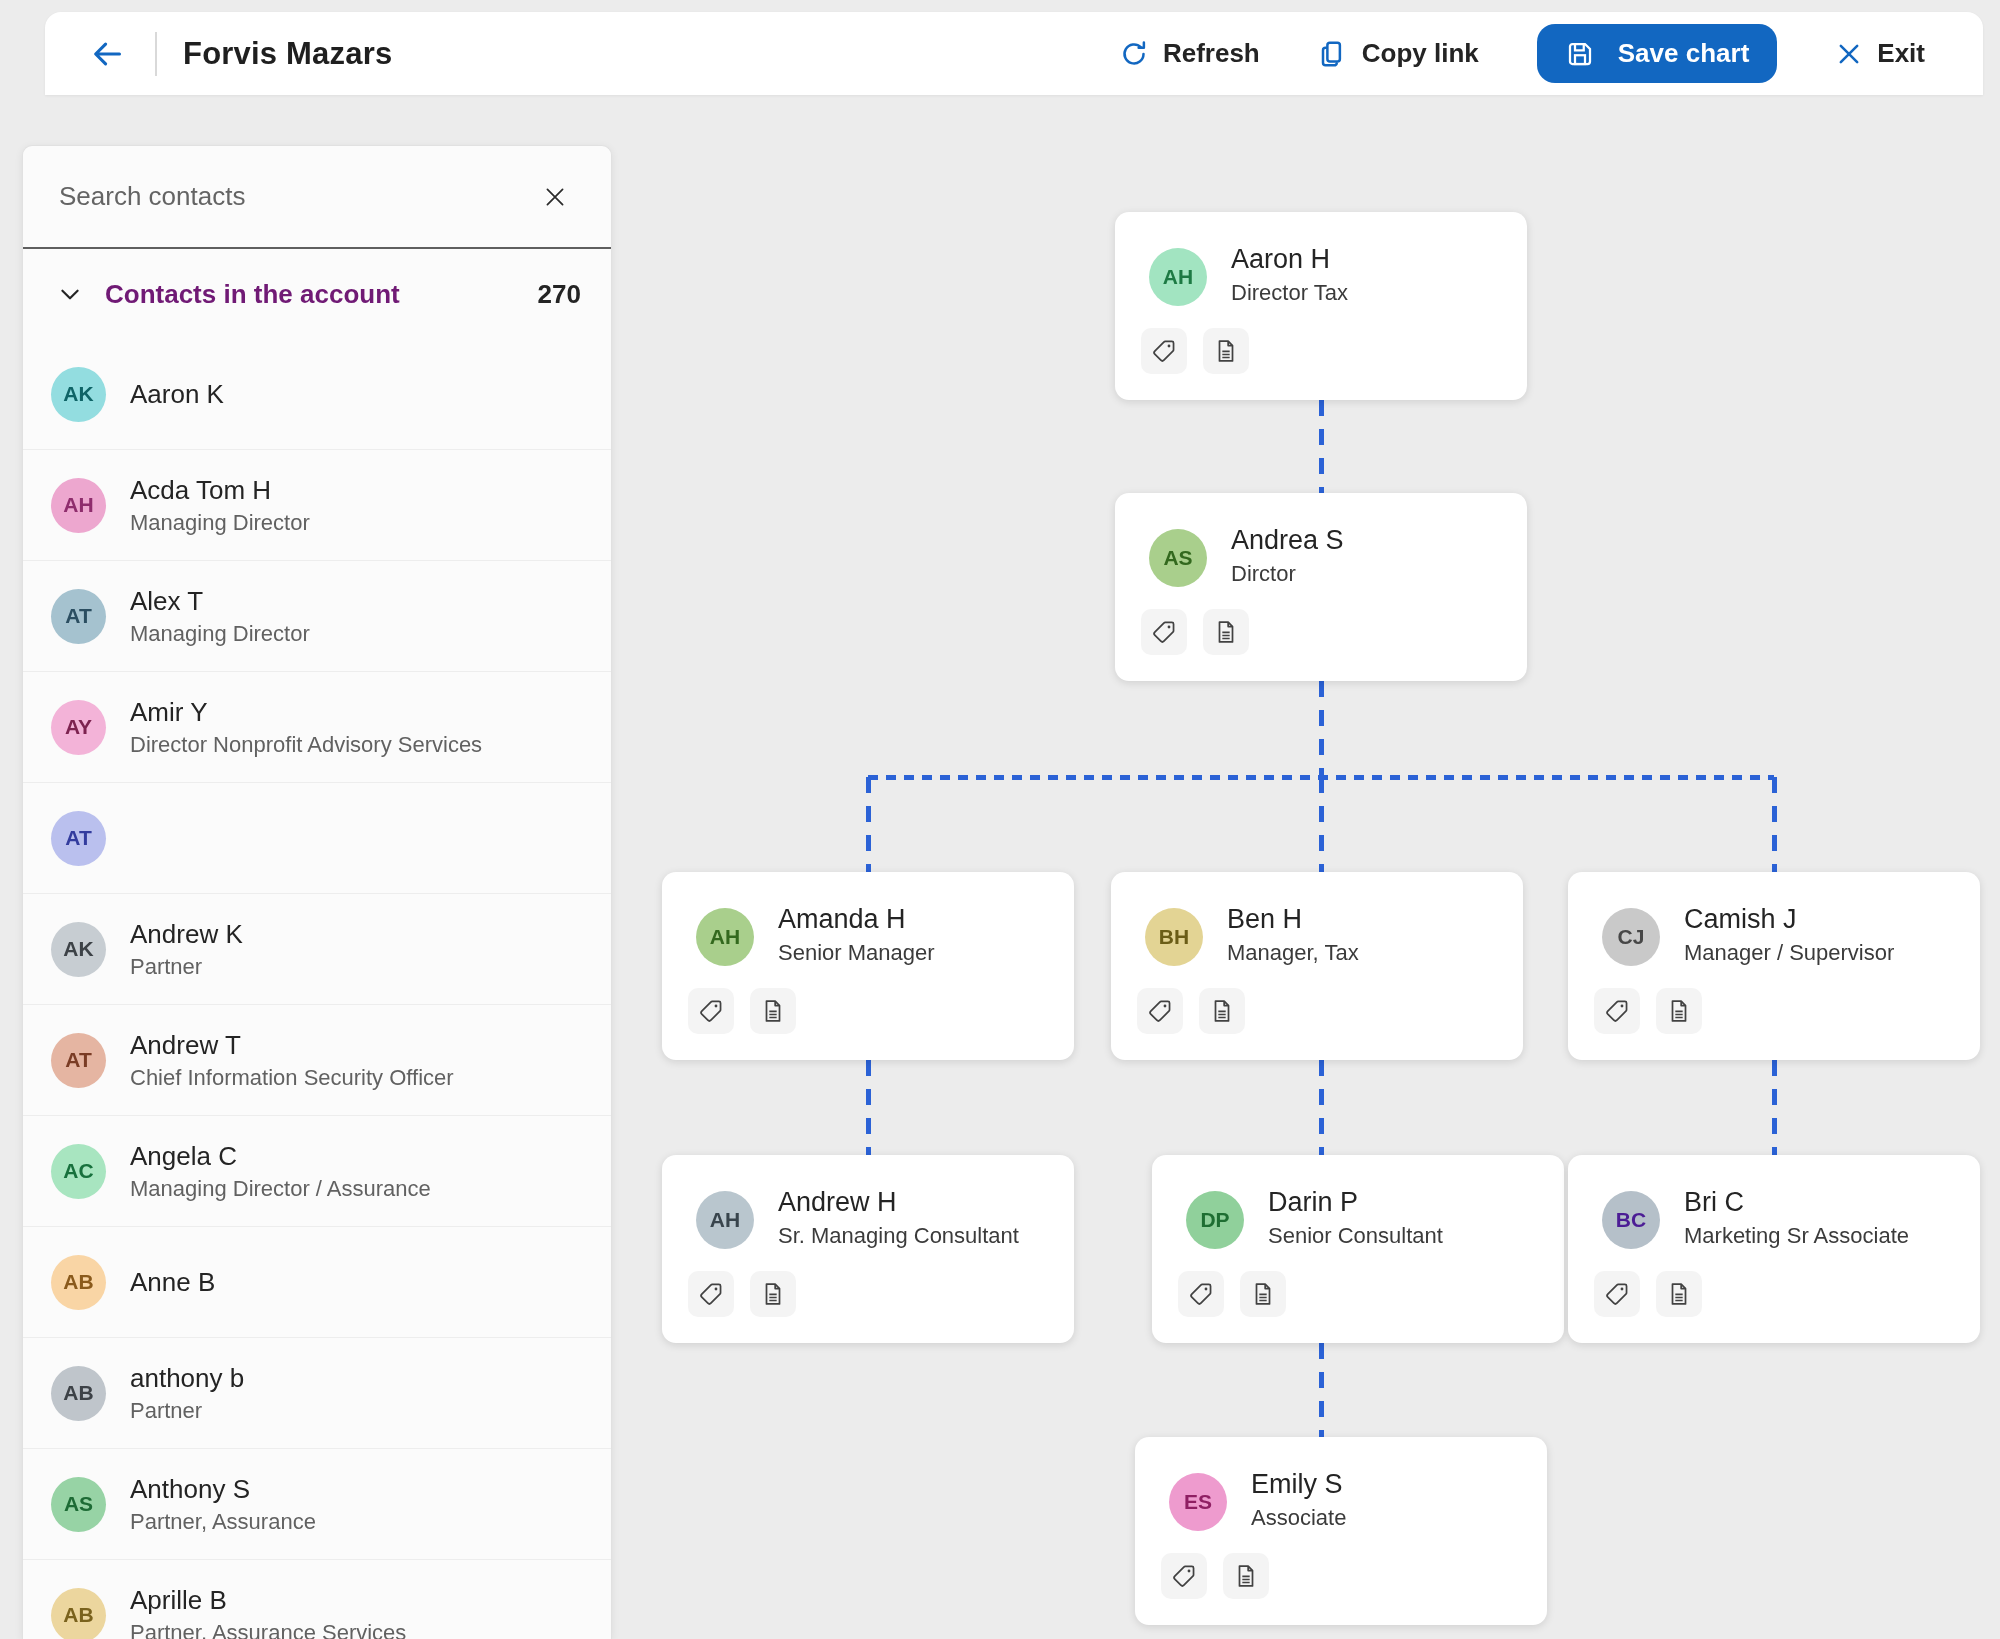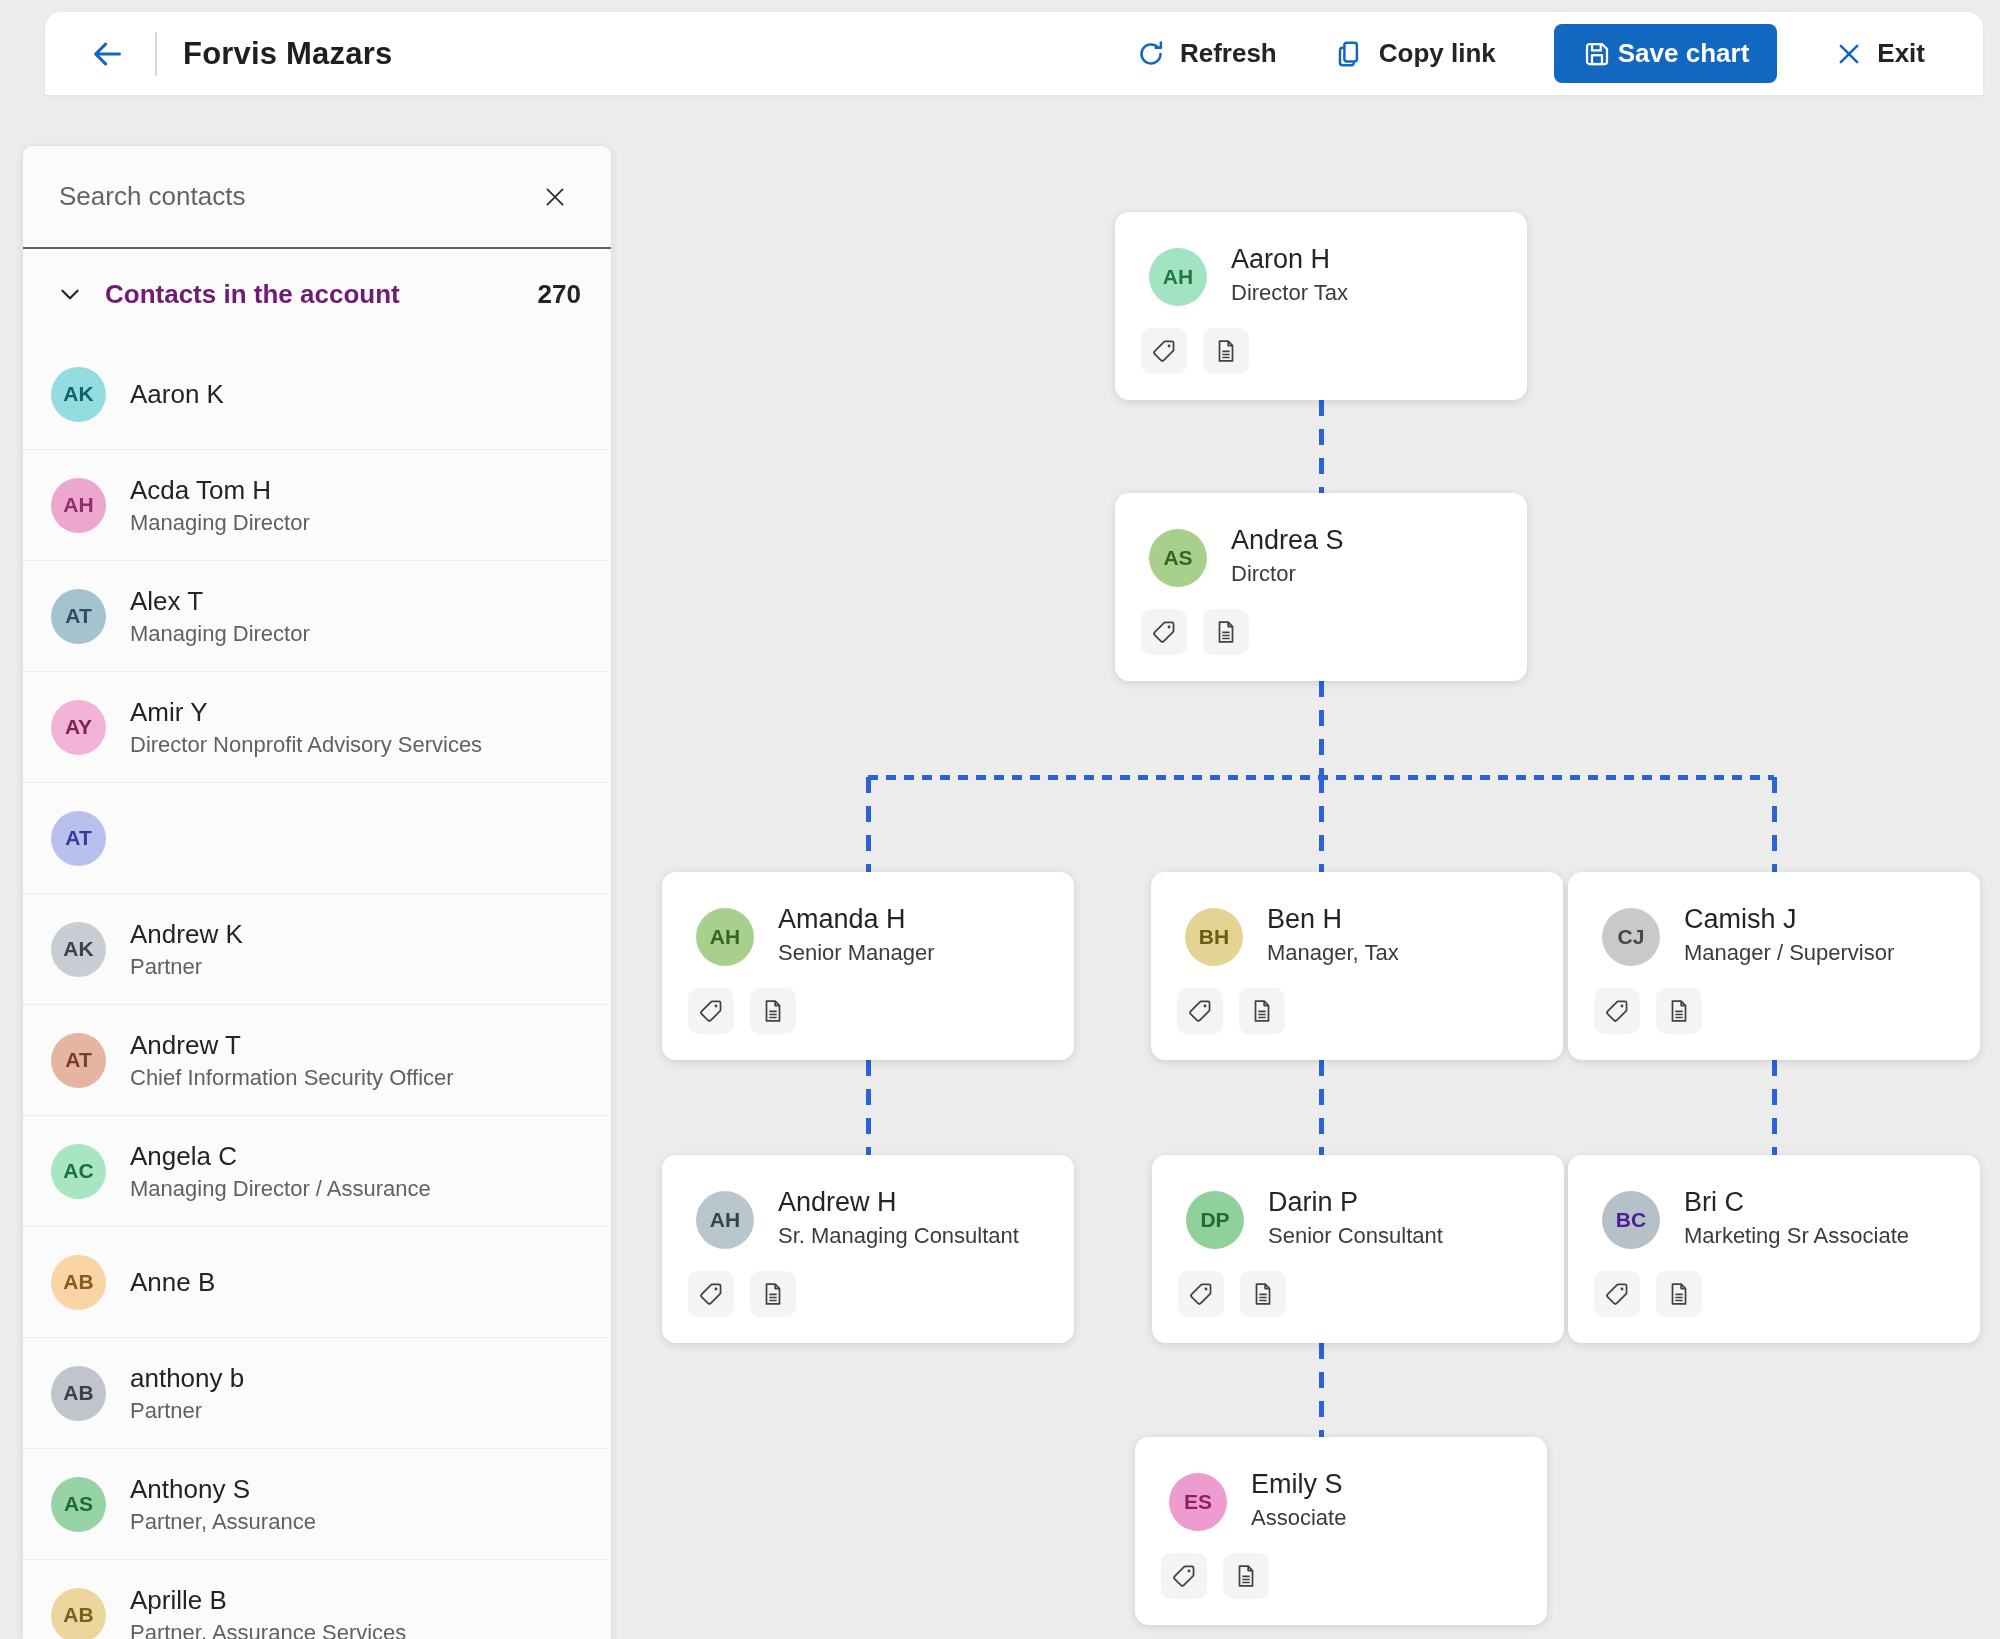--- a/index.html
+++ b/index.html
@@ -16,22 +16,22 @@
     box-shadow:0 1px 3px rgba(0,0,0,.06);
     display:flex;align-items:center;
   }
   .header-left{display:flex;align-items:center;gap:26px;padding-left:40px;flex:0 0 auto;}
   .back-btn{display:flex;align-items:center;justify-content:center;width:44px;height:44px;border-radius:6px;cursor:pointer;}
   .hdr-divider{width:2px;height:44px;background:#d9d9d9;}
   .page-title{font-size:31px;font-weight:700;color:#1f1f1f;letter-spacing:.2px;}
   .header-right{margin-left:auto;display:flex;align-items:center;gap:58px;padding-right:58px;}
   .hdr-action{display:flex;align-items:center;gap:14px;font-size:26px;font-weight:600;color:#242424;cursor:pointer;}
   .btn-primary{
-    display:flex;align-items:center;gap:6px;background:#1267c1;color:#ffffff;
-    font-size:26px;font-weight:600;border:none;border-radius:8px;
+    display:flex;align-items:center;gap:23px;background:#1267c1;color:#ffffff;
+    font-size:26px;font-weight:600;border:none;border-radius:18px;
     padding:14px 28px;cursor:pointer;
   }
   
   .sidebar{
     position:absolute;left:22px;top:145px;width:590px;height:1494px;
     background:#fbfbfb;border:1px solid #e1e1e1;border-bottom:none;
     border-radius:10px 10px 0 0;box-shadow:0 2px 8px rgba(0,0,0,.07);
     box-sizing:border-box;overflow:hidden;
   }
   .search-row{height:101px;display:flex;align-items:center;padding:0 36px 0 34px;}
@@ -153,21 +153,21 @@
       <span class="icon-btn">
         <svg width="26" height="26" viewBox="0 0 24 24">
           <path d="M6 2.8h8l4 4.2v14.2H6z" fill="none" stroke="#424242" stroke-width="1.6" stroke-linejoin="round"></path>
           <path d="M14 2.8v4.2h4" fill="none" stroke="#424242" stroke-width="1.6" stroke-linejoin="round"></path>
           <path d="M8.6 12.4h6.8M8.6 15.2h6.8M8.6 18h6.8" stroke="#424242" stroke-width="1.5"></path>
         </svg>
       </span>
     </span>
   </div>
 
-  <div class="org-node" style="left: 1151px; top: 872px;">
+  <div class="org-node" style="left: 1111px; top: 872px;">
     <span class="avatar" style="background: rgb(227, 212, 148); color: rgb(107, 93, 23);">BH</span>
     <span class="node-text">
       <span class="node-name">Ben H</span>
       <span class="node-title">Manager, Tax</span>
     </span>
     <span class="node-actions">
       <span class="icon-btn">
         <svg width="26" height="26" viewBox="0 0 24 24">
           <path d="M13.2 3.2h6.1c.8 0 1.5.7 1.5 1.5v6.1c0 .5-.2 1-.6 1.4l-8.3 8.3c-.8.8-2 .8-2.8 0l-5.6-5.6c-.8-.8-.8-2 0-2.8l8.3-8.3c.4-.4.9-.6 1.4-.6z" fill="none" stroke="#424242" stroke-width="1.6"></path>
           <circle cx="16.6" cy="7.4" r="1.3" fill="#424242"></circle>

